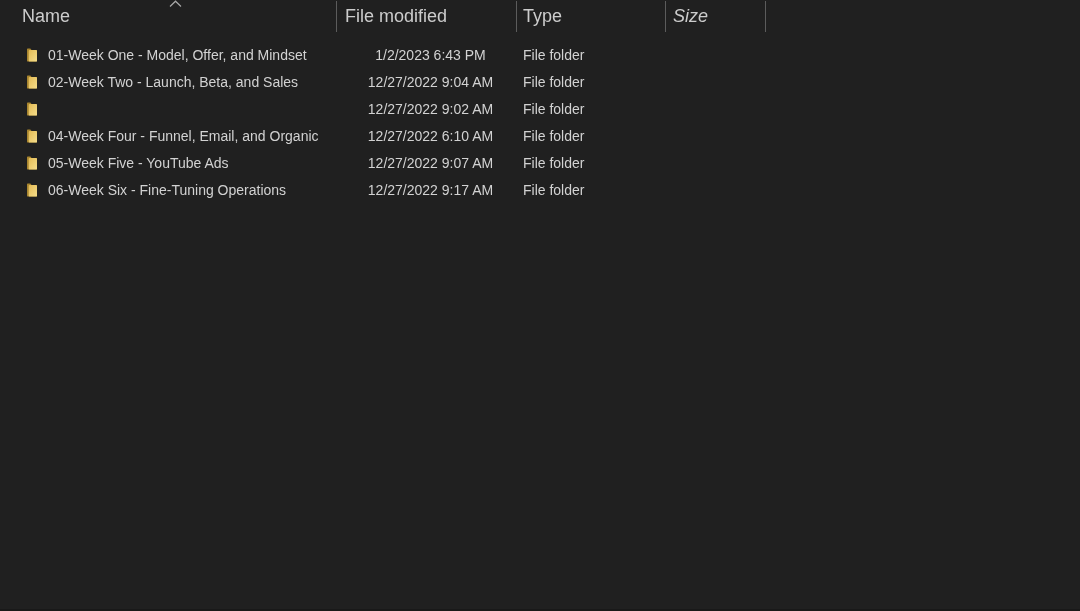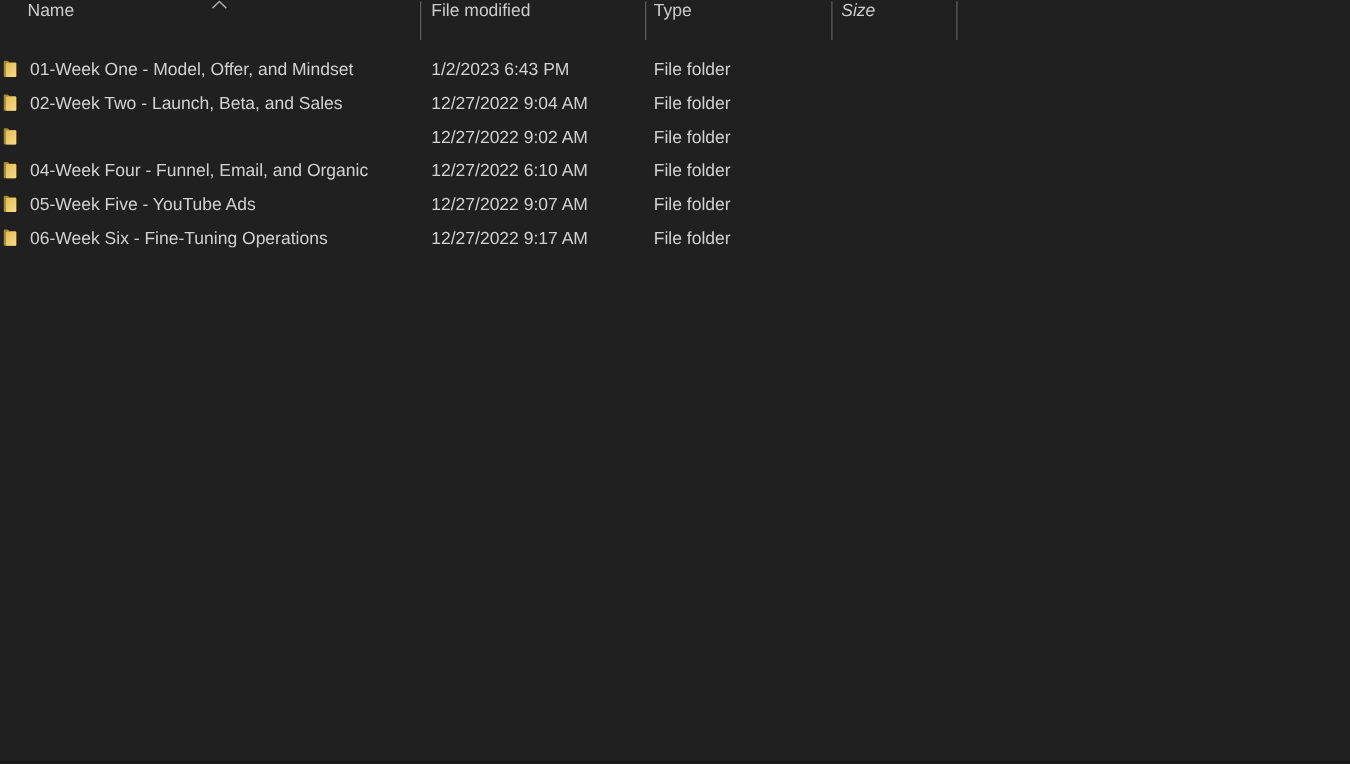--- a/index.html
+++ b/index.html
@@ -29,22 +29,22 @@
   
   .header-row {
     position: relative;
     height: 33px;
     display: flex;
     align-items: center;
   }
   .hcell {
     height: 100%;
     display: flex;
-    align-items: flex-start;
-    font-size: 14px;
+    align-items: center;
+    font-size: 18px;
     color: var(--header-text);
     cursor: default;
     flex: 0 0 auto;
   }
   .c-name  { width: 336px; padding-left: 22px; }
   .c-date  { width: 180px; padding-left: 9px; }
   .c-type  { width: 149px; padding-left: 7px; }
   .c-size  { width: 100px; padding-left: 8px; font-style: italic; }
 
   .vsep {
@@ -80,24 +80,25 @@
     display: flex;
     align-items: center;
     height: 27px;
     font-size: 14px;
     color: var(--row-text);
     cursor: default;
   }
   .cell { flex: 0 0 auto; white-space: nowrap; overflow: hidden; }
   .cell-name {
     width: 336px;
-    display: flex;
-    align-items: center;
-  }
-  .cell-date { width: 180px; padding-left: 9px; }
+    padding-left: 24px;
+    display: flex;
+    align-items: center;
+  }
+  .cell-date { width: 180px; padding-left: 9px; text-align: center; }
   .cell-type { width: 149px; padding-left: 7px; }
   .cell-size { width: 100px; padding-left: 8px; }
 
   .folder-icon {
     flex: 0 0 16px;
     width: 16px; height: 16px;
     margin-right: 8px;
     line-height: 0;
   }
 

